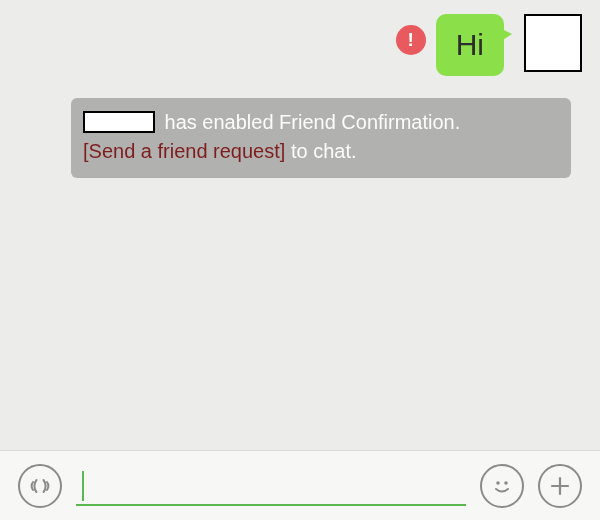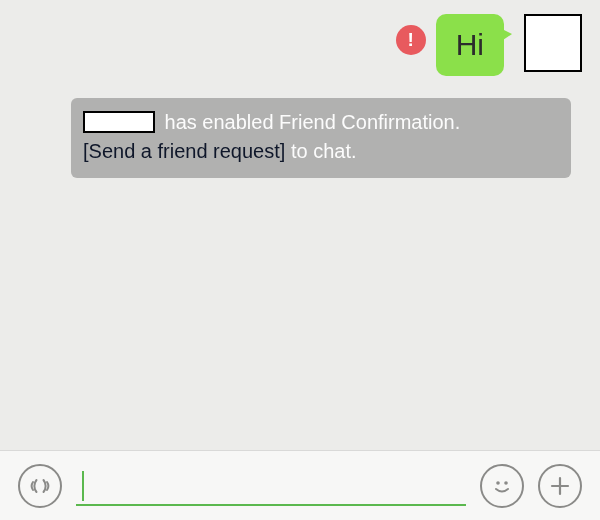--- a/index.html
+++ b/index.html
@@ -80,21 +80,21 @@
     .redact {
       display: inline-block;
       width: 72px;
       height: 22px;
       background: #fff;
       border: 2px solid #000;
       vertical-align: -4px;
       margin-right: 4px;
     }
     .friend-link {
-      color: #0f172a;
+      color: #7f1d1d;
     }
     .input-bar {
       position: absolute;
       bottom: 0;
       left: 0;
       width: 600px;
       height: 70px;
       background: #f7f7f6;
       border-top: 1px solid #d9d9d8;
       display: flex;

